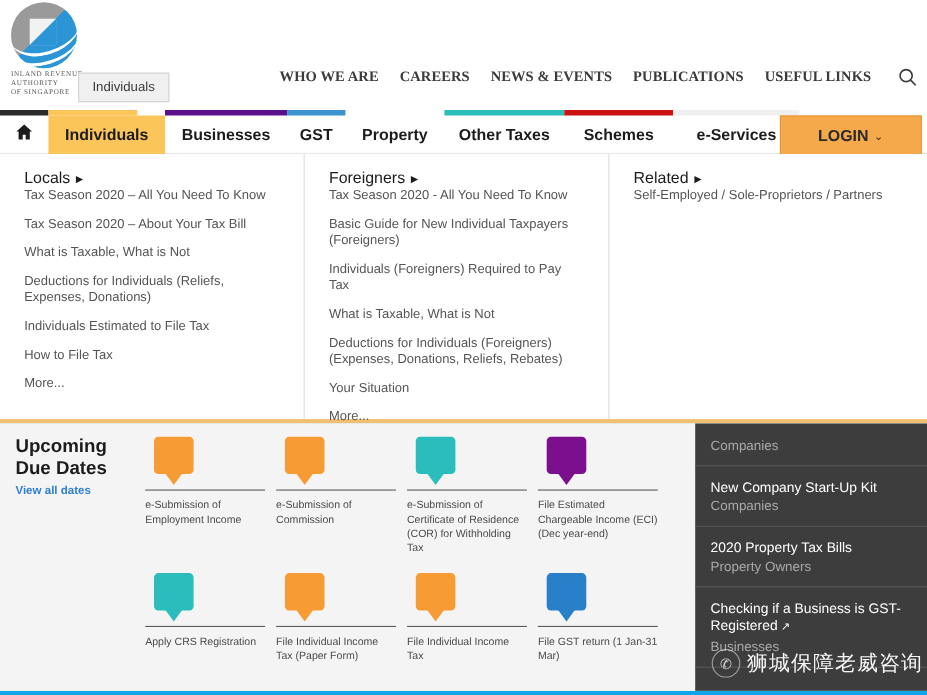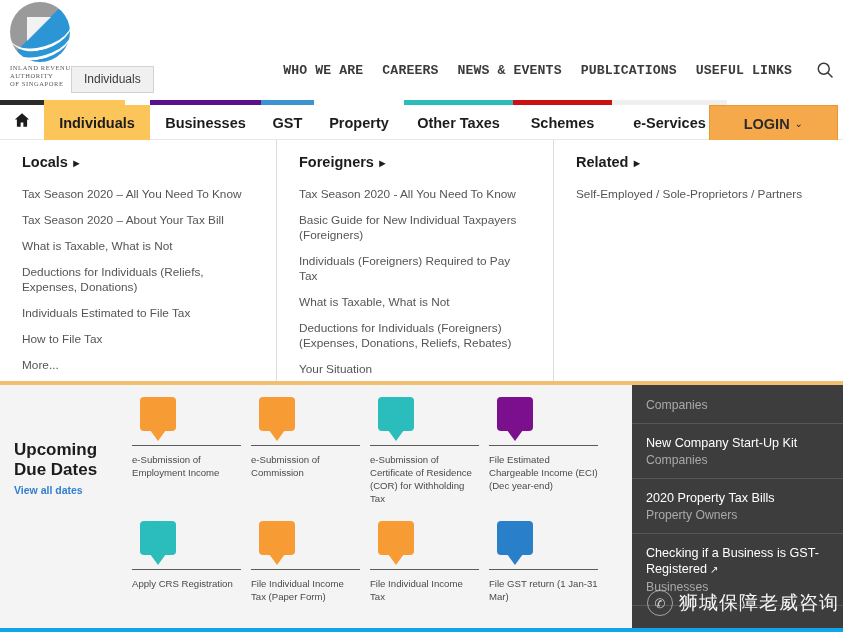--- a/index.html
+++ b/index.html
@@ -45,21 +45,21 @@
     background:#f0f0f0; border:1px solid #d2d2d2;
     padding:5px 12px 6px; font-size:12px; color:#3b3b3b;
   }
 
   .util-nav {
     position:absolute; right:8px; top:60px;
     display:flex; align-items:center; gap:19px;
   }
   .util-link {
     font-size:13.2px; font-weight:bold; letter-spacing:.1px;
-    color:#3b3b3b; white-space:nowrap; font-family:Liberation Mono, monospace;
+    color:#3b3b3b; white-space:nowrap; font-family:Liberation Serif, serif;
   }
   .search-icon { display:block; width:20px; height:20px; margin-left:4px; }
 
   
   .mainnav { position:relative; height:40px; background:#fff;
              border-bottom:1px solid #e6e6e6; }
   .mainnav-strip { position:absolute; top:0; left:0; right:0; height:5px; display:flex; }
   .mainnav-items { position:absolute; top:5px; left:0; right:0; height:35px; display:flex; }
   .nav-item {
     display:flex; align-items:center; justify-content:center;
@@ -78,33 +78,33 @@
   .caret-dn { margin-left:5px; font-size:10px; font-weight:normal; }
 
   
   .mega { position:relative; display:flex; height:245px; background:#fff;
           border-bottom:4px solid #f0c070; }
   .mega-col { padding:14px 18px 0 22px; }
   .mega-col.c1 { width:277px; border-right:1px solid #dcdcdc; }
   .mega-col.c2 { width:277px; border-right:1px solid #dcdcdc; }
   .mega-col.c3 { width:289px; }
   .mega-title {
-    font-size:14.5px; font-weight:bold; color:#1c1c1c; margin-bottom:17px;
+    font-size:14.5px; font-weight:normal; color:#1c1c1c; 
   }
   .mega-title .tri { font-size:11px; margin-left:3px; }
   .mega-link {
     font-size:11.8px; line-height:15px; color:#555; margin-bottom:11px;
     max-width:230px;
   }
 
   
   .lower { position:relative; display:flex; height:243px; background:#f4f4f4; }
   .due-panel { position:relative; width:632px; background:#f4f4f4; padding:12px 0 0 0; }
   .due-head { position:absolute; left:14px; top:11px; width:110px; }
-  .due-head h2 { font-size:17px; line-height:20px; font-weight:bold; color:#1c1c1c;margin-top:44px; }
+  .due-head h2 { font-size:17px; line-height:20px; font-weight:bold; color:#1c1c1c; }
   .due-head a { display:block; margin-top:4px; font-size:10.5px; font-weight:bold; color:#2f7fd0; }
 
   .due-grid { margin-left:132px; }
   .due-row { display:flex; position:relative; }
   .due-row + .due-row { margin-top:16px; }
   .due-cell { width:119px; position:relative; padding-right:10px; }
   .pin {
     position:relative; width:36px; height:34px; border-radius:4px;
     display:flex; flex-direction:column; align-items:center; justify-content:center;
     margin-left:8px; color:#fff;

